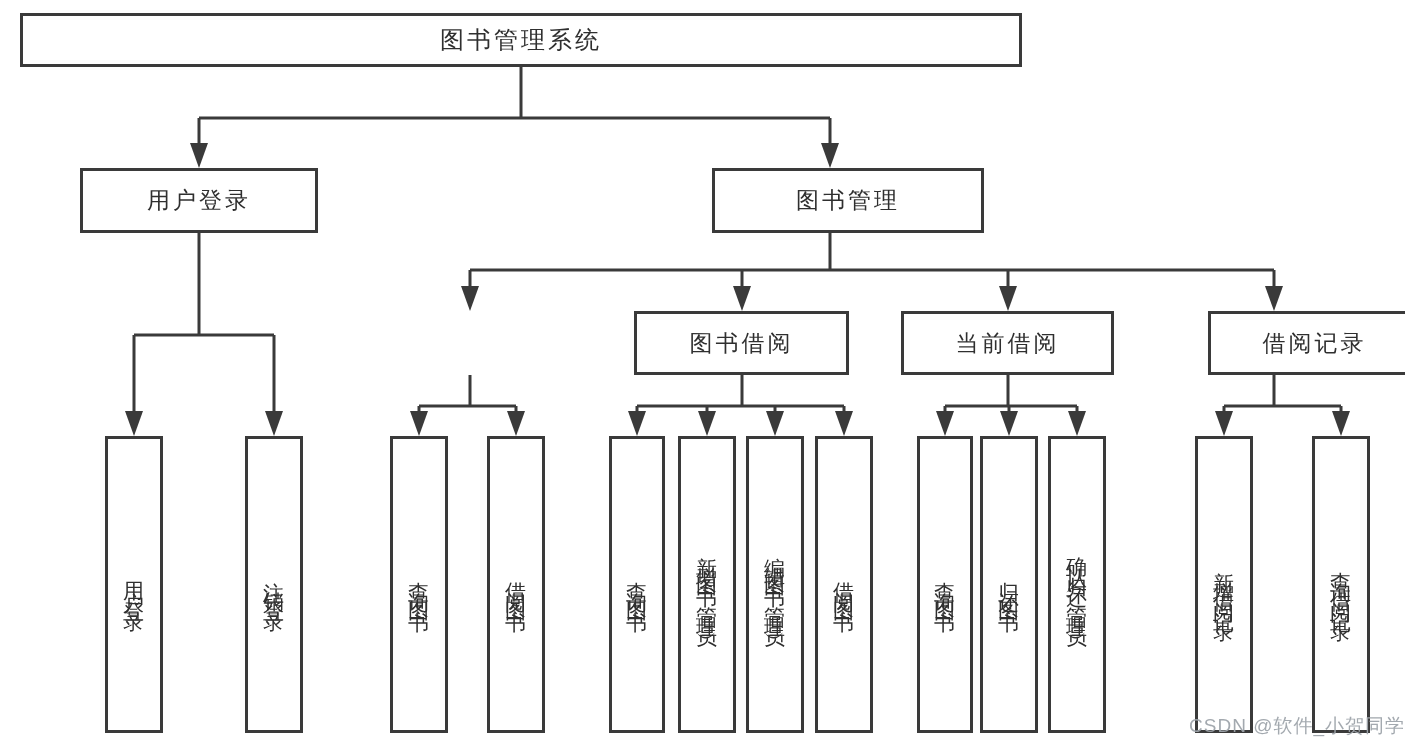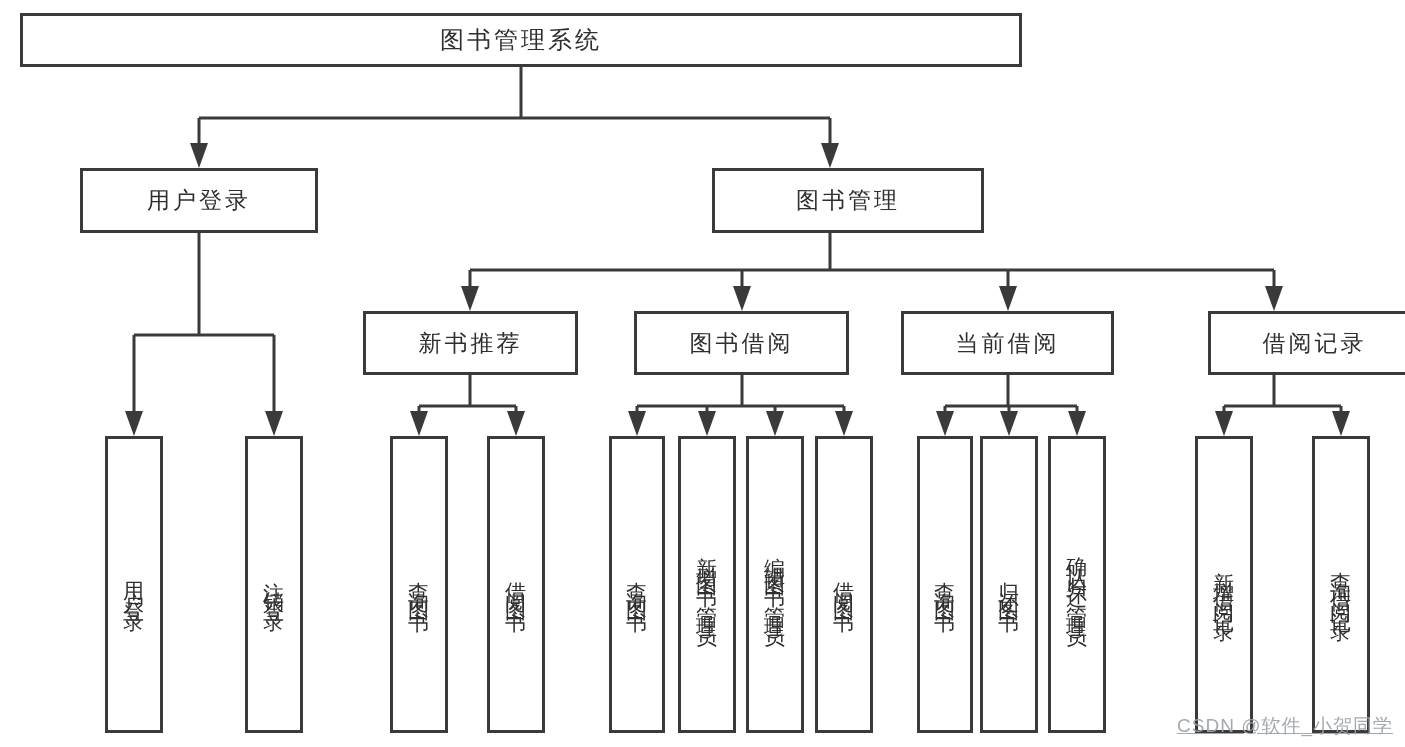--- a/index.html
+++ b/index.html
@@ -49,27 +49,26 @@
   .lf-6  { left:678px; }
   .lf-7  { left:746px; }
   .lf-8  { left:815px; }
   .lf-9  { left:917px; width:56px; }
   .lf-10 { left:980px; }
   .lf-11 { left:1048px; }
   .lf-12 { left:1195px; }
   .lf-13 { left:1312px; }
   .watermark {
     position:absolute;
-    right:12px; top:713px;
+    right:0; top:713px;
     z-index:3;
     font-size:19px;
     letter-spacing:1px;
     color:rgba(158,164,171,0.95);
     white-space:nowrap;
-    text-decoration:underline;
   }
 </style>
 </head>
 <body>
 
 <div class="canvas">
 
   <svg class="connectors" viewBox="0 0 1405 747" xmlns="http://www.w3.org/2000/svg">
     <g stroke="#3a3a3a" stroke-width="3" fill="none">
       <path d="M521,67 V118 M199,118 H830 M199,118 V145 M830,118 V145"></path>
@@ -128,23 +127,20 @@
     <span class="root-label">图书管理系统</span>
   </div>
 
   <div class="box n-login">
     <span class="h-label">用户登录</span>
   </div>
   <div class="box n-mgmt">
     <span class="h-label">图书管理</span>
   </div>
 
-  <div class="box row2 n-new">
-    <span class="h-label">新书推荐</span>
-  </div>
   <div class="box row2 n-borrow">
     <span class="h-label">图书借阅</span>
   </div>
   <div class="box row2 n-cur">
     <span class="h-label">当前借阅</span>
   </div>
   <div class="box row2 n-rec">
     <span class="h-label">借阅记录</span>
   </div>
 

